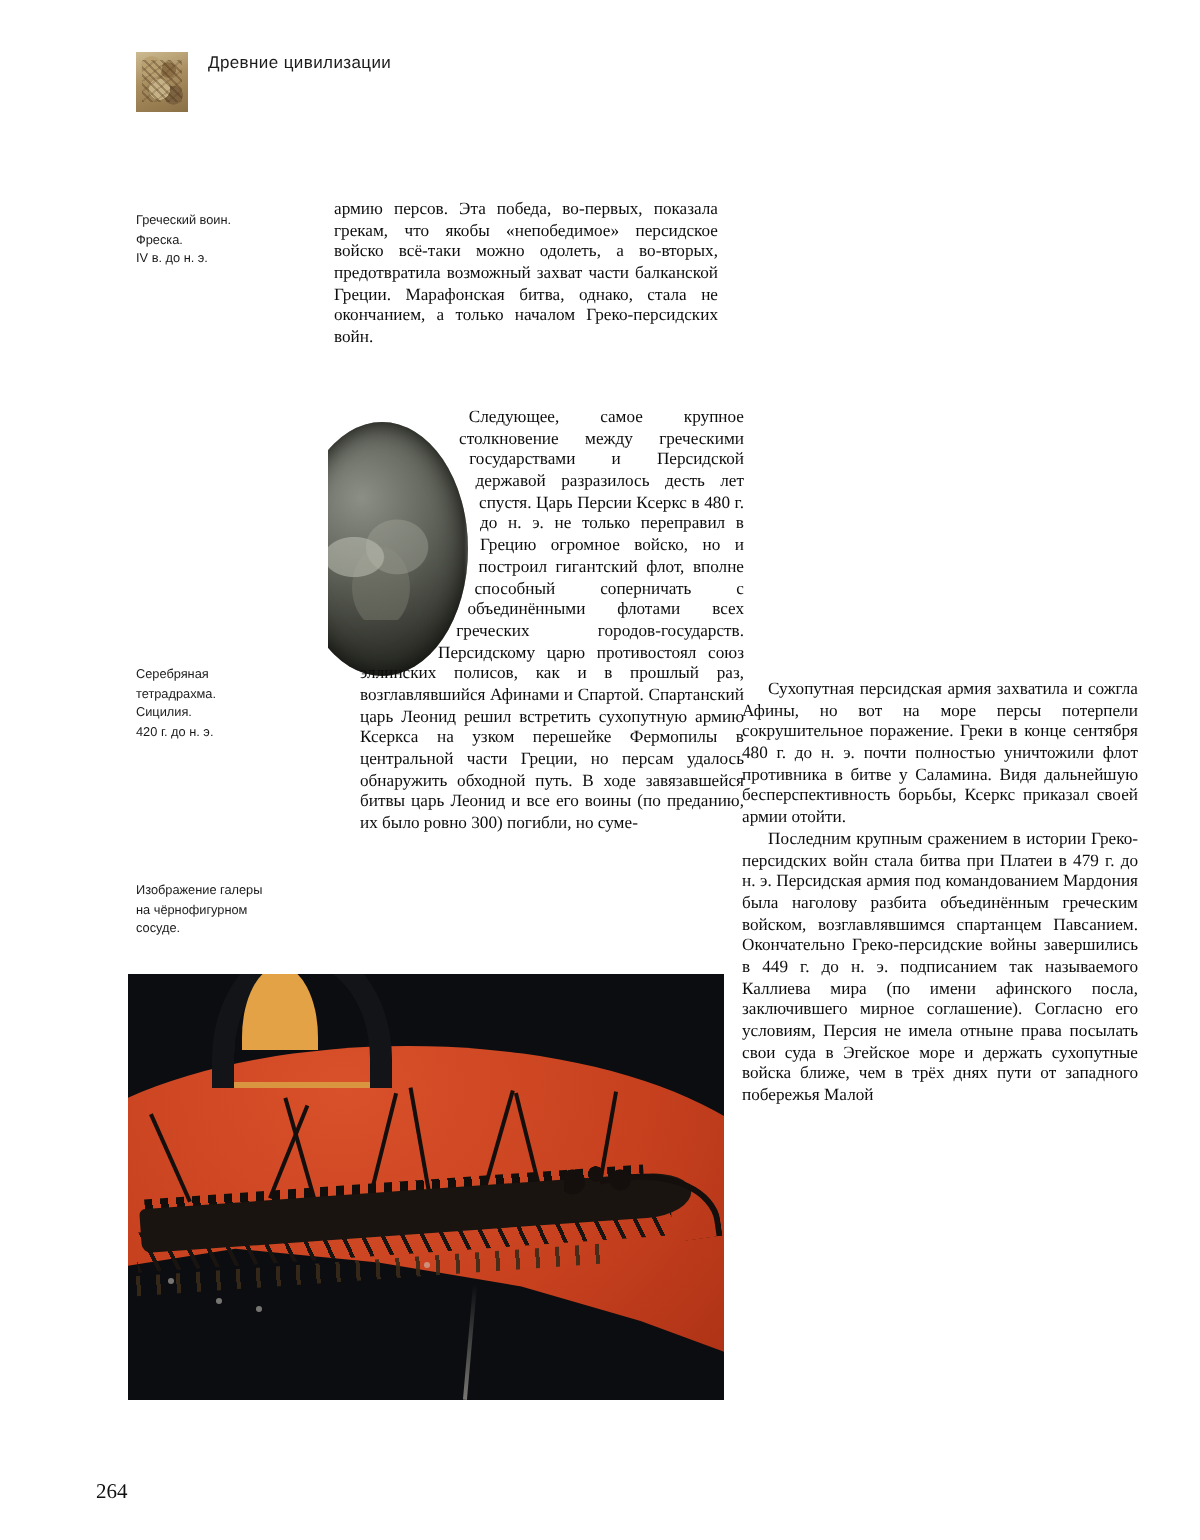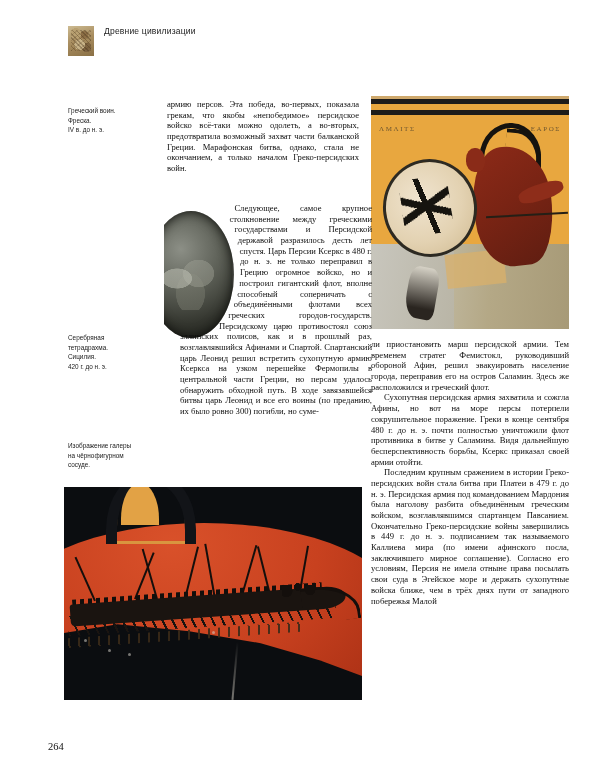--- a/index.html
+++ b/index.html
@@ -408,40 +408,20 @@
     <div>Сицилия.</div>
     <div>420 г. до н. э.</div>
   </div>
 
   <div class="caption" id="cap-galley">
     <div>Изображение галеры</div>
     <div>на чёрнофигурном</div>
     <div>сосуде.</div>
   </div>
 
-  <div id="fig-warrior">
-    <div class="fresco-top-strip"></div>
-    <div class="fresco-band b1"></div>
-    <div class="fresco-band b2"></div>
-    <div class="fresco-inscr">
-      <span>ΛΜΛΙΤΣ</span>
-      <span>ΕΑΡΟΣ</span>
-    </div>
-    <div class="fresco-ground"></div>
-    <div class="fresco-crest"></div>
-    <div class="fresco-crest2"></div>
-    <div class="fresco-body"></div>
-    <div class="fresco-head"></div>
-    <div class="fresco-arm"></div>
-    <div class="fresco-spear"></div>
-    <div class="fresco-shield">
-      <div class="fresco-shield-emblem"></div>
-    </div>
-    <div class="fresco-legs"></div>
-  </div>
 
   <div id="fig-coin">
     <div class="coin-disc">
       <div class="coin-relief"></div>
     </div>
     <div class="coin-shadow-right"></div>
   </div>
 
   <div id="fig-galley">
     <div class="vase-body"></div>
@@ -475,20 +455,19 @@
   <div class="col" id="col-left-a">
     <p>армию персов. Эта победа, во-первых, показала грекам, что якобы «непобедимое» персидское войско всё-таки можно одолеть, а во-вторых, предотвратила возможный захват части балканской Греции. Марафонская битва, однако, стала не окончанием, а только началом Греко-персидских войн.</p>
   </div>
 
   <div class="col" id="col-left-b">
     <div class="shape-coin-float"></div>
     <p class="indent">Следующее, самое крупное столкновение между греческими государствами и Персидской державой разразилось десть лет спустя. Царь Персии Ксеркс в 480 г. до н. э. не только переправил в Грецию огромное войско, но и построил гигантский флот, вполне способный соперничать с объединёнными флотами всех греческих городов-государств. Персидскому царю противостоял союз эллинских полисов, как и в прошлый раз, возглавлявшийся Афинами и Спартой. Спартанский царь Леонид решил встретить сухопутную армию Ксеркса на узком перешейке Фермопилы в центральной части Греции, но персам удалось обнаружить обходной путь. В ходе завязавшейся битвы царь Леонид и все его воины (по преданию, их было ровно 300) погибли, но суме-</p>
   </div>
 
   <div class="col" id="col-right">
-    <p>ли приостановить марш персидской армии. Тем временем стратег Фемистокл, руководивший обороной Афин, решил эвакуировать население города, переправив его на остров Саламин. Здесь же расположился и греческий флот.</p>
     <p class="indent">Сухопутная персидская армия захватила и сожгла Афины, но вот на море персы потерпели сокрушительное поражение. Греки в конце сентября 480 г. до н. э. почти полностью уничтожили флот противника в битве у Саламина. Видя дальнейшую бесперспективность борьбы, Ксеркс приказал своей армии отойти.</p>
     <p class="indent">Последним крупным сражением в истории Греко-персидских войн стала битва при Платеи в 479 г. до н. э. Персидская армия под командованием Мардония была наголову разбита объединённым греческим войском, возглавлявшимся спартанцем Павсанием. Окончательно Греко-персидские войны завершились в 449 г. до н. э. подписанием так называемого Каллиева мира (по имени афинского посла, заключившего мирное соглашение). Согласно его условиям, Персия не имела отныне права посылать свои суда в Эгейское море и держать сухопутные войска ближе, чем в трёх днях пути от западного побережья Малой</p>
   </div>
 
   <div class="folio">264</div>
 
 </div>
 
 </body></html>

